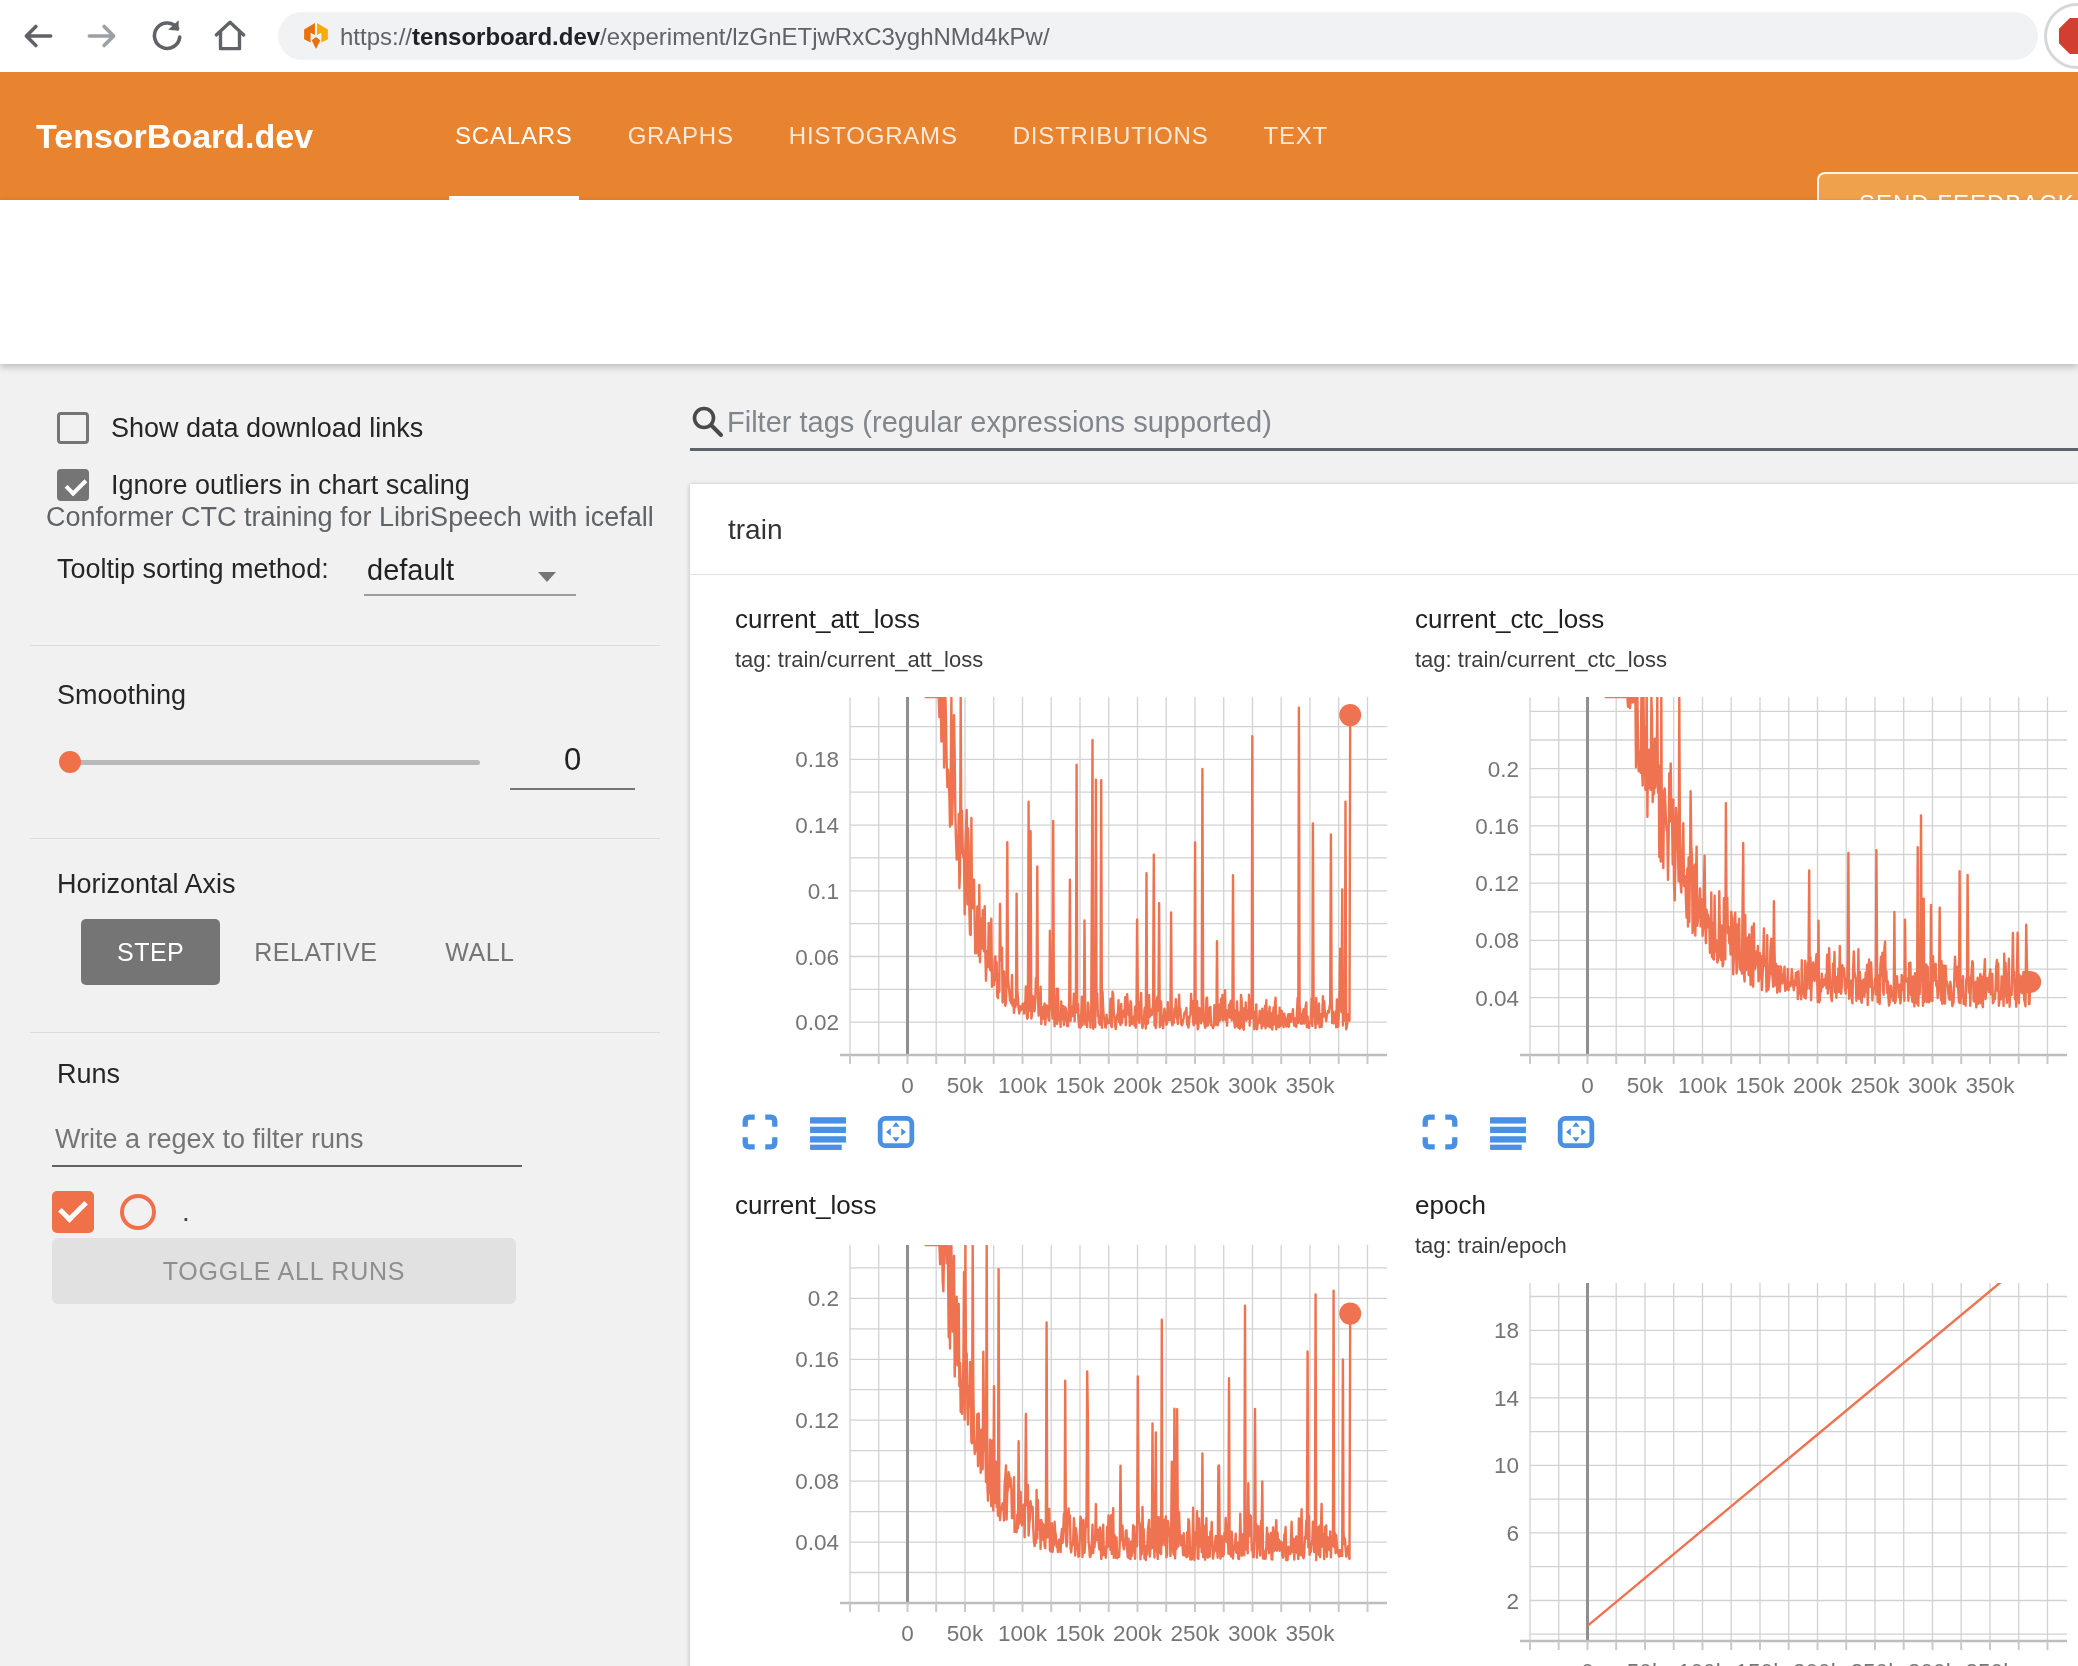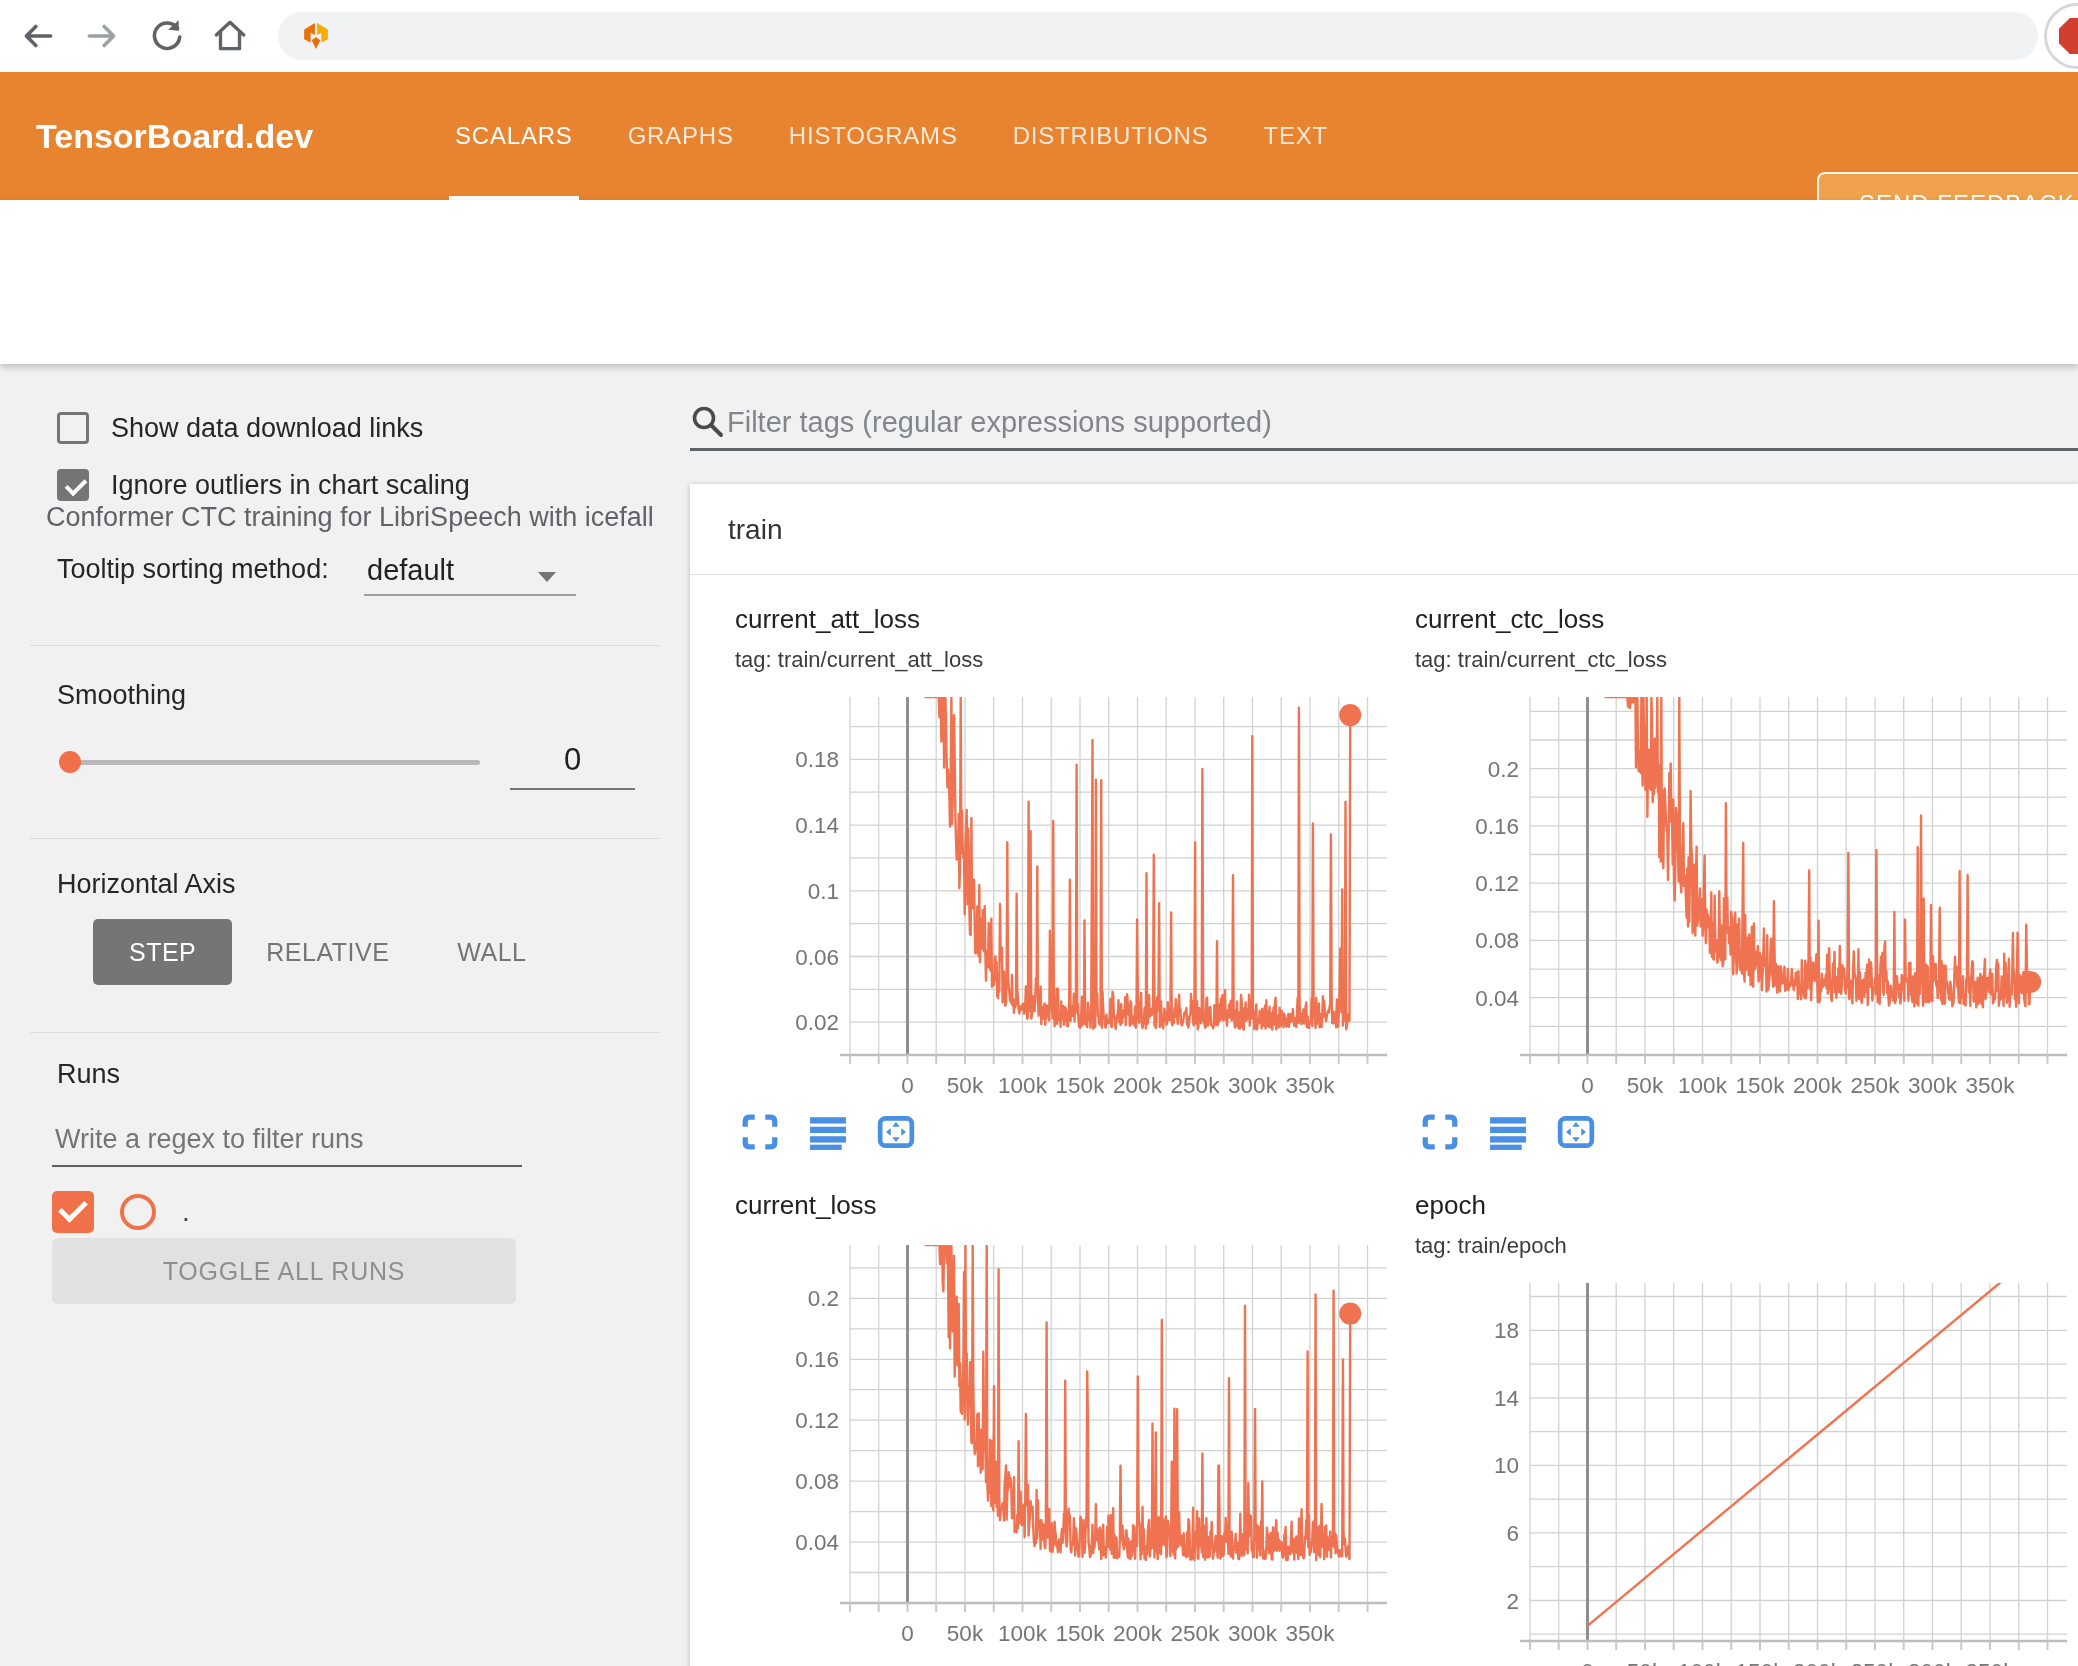--- a/index.html
+++ b/index.html
@@ -50,21 +50,21 @@
   #tooltip-value { position:absolute; left:367px; top:190px; font-size:29px; color:#212121; cursor:pointer; }
   #tooltip-caret { position:absolute; left:538px; top:208px; width:0; height:0;
     border-left:9px solid transparent; border-right:9px solid transparent; border-top:10px solid #757575; cursor:pointer; }
   #tooltip-underline { position:absolute; left:364px; top:230px; width:212px; height:2px; background:#9e9e9e; }
 
   #smooth-track { position:absolute; left:62px; top:396px; width:418px; height:5px; border-radius:3px; background:#b9b9b9; cursor:pointer; }
   #smooth-thumb { position:absolute; left:-3px; top:-9px; width:22px; height:22px; border-radius:50%; }
   #smooth-value { position:absolute; left:510px; top:378px; width:125px; font-size:31px; color:#212121; text-align:center; }
   #smooth-underline { position:absolute; left:510px; top:424px; width:125px; height:2px; background:#757575; }
 
-  #axis-group { position:absolute; left:61px; top:555px; display:flex;padding-left:32px; }
+  #axis-group { position:absolute; left:49px; top:555px; display:flex;padding-left:32px; }
   .axis-opt { height:66px; display:flex; align-items:center; justify-content:center; font-size:25px;
     letter-spacing:0.5px; color:#757575; cursor:pointer; padding:0 34px; }
   .axis-opt.active { background:#757575; color:#fff; border-radius:5px; padding:0 36px; }
 
   #runs-underline { position:absolute; left:52px; top:801px; width:470px; height:2px; background:#616161; }
   #runs-placeholder { position:absolute; left:55px; top:760px; font-size:27px; color:#757575; }
   #run-row { position:absolute; left:52px; top:827px; display:flex; align-items:center; gap:26px; }
   .orange-cbox { width:42px; height:42px; border-radius:5px; position:relative; cursor:pointer; }
   .orange-cbox::after { content:""; position:absolute; left:8px; top:9px; width:21px; height:11px;
     border-left:5px solid #fff; border-bottom:5px solid #fff; transform:rotate(-45deg); }
@@ -117,20 +117,21 @@
       <svg width="38" height="38" viewBox="0 0 36 36">
           <path d="M5 17 L18 5 L31 17 M9 14 V30 H27 V14" fill="none" stroke="#5f6368" stroke-width="3.2" stroke-linecap="round" stroke-linejoin="round"></path>
         </svg>
     </div>
     <div id="url-pill">
       <svg style="position:absolute;left:24px;top:10px" width="28" height="28" viewBox="0 0 26 26">
         <polygon points="2,7 12,1 12,12 8,10 8,19 2,16" fill="#e8710a"></polygon>
         <polygon points="24,7 14,1 14,12 18,10 18,19 24,16" fill="#f9ab00"></polygon>
         <polygon points="13,14 17,17 13,25 9,17" fill="#e8710a"></polygon>
       </svg>
+      <div id="url-text"><span>https://</span><span class="domain">tensorboard.dev</span><span>/experiment/lzGnETjwRxC3yghNMd4kPw/</span></div>
     </div>
     <div id="avatar">
         <div class="octagon"></div>
       </div>
   </div>
 
   <div id="app-header" style="background: rgb(232, 131, 47);">
     <div id="brand">TensorBoard.dev</div>
     <div id="tabs">
       <div class="tab active">SCALARS</div>

